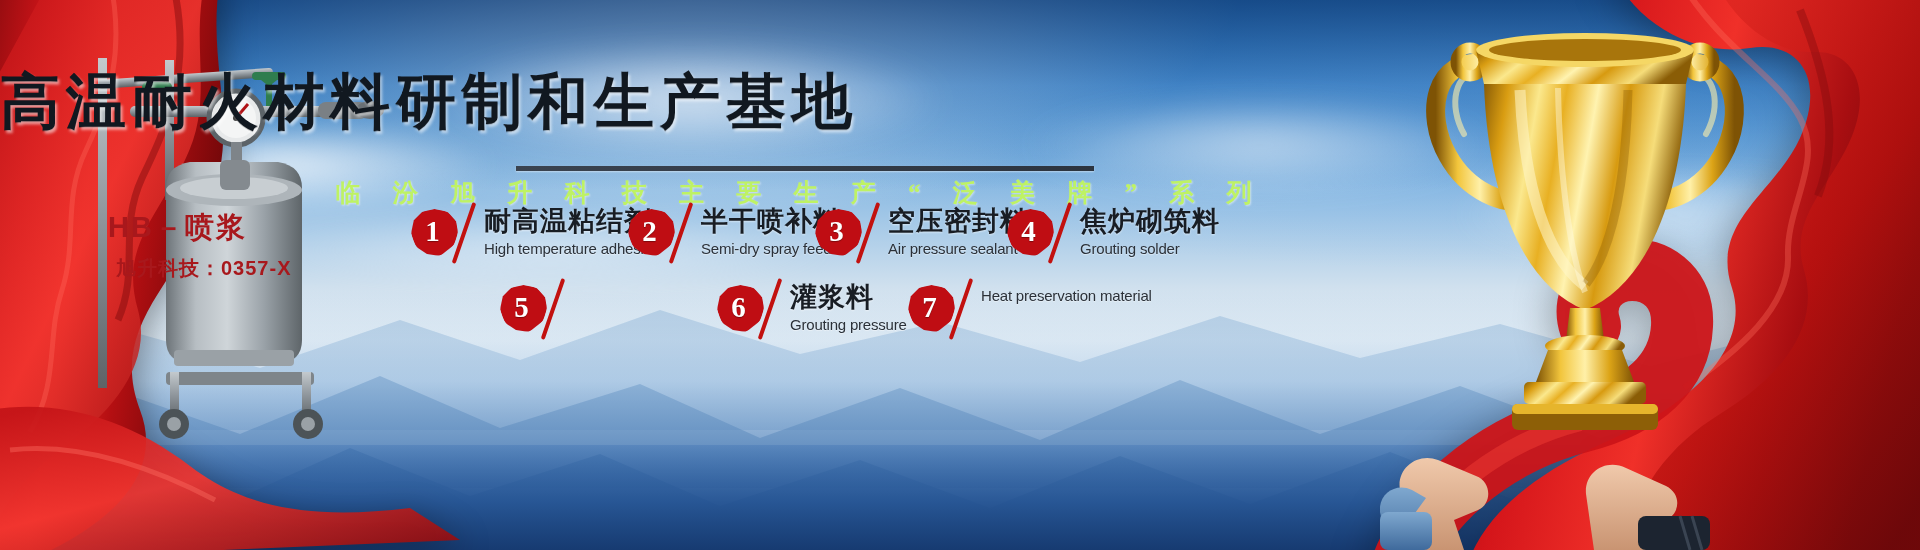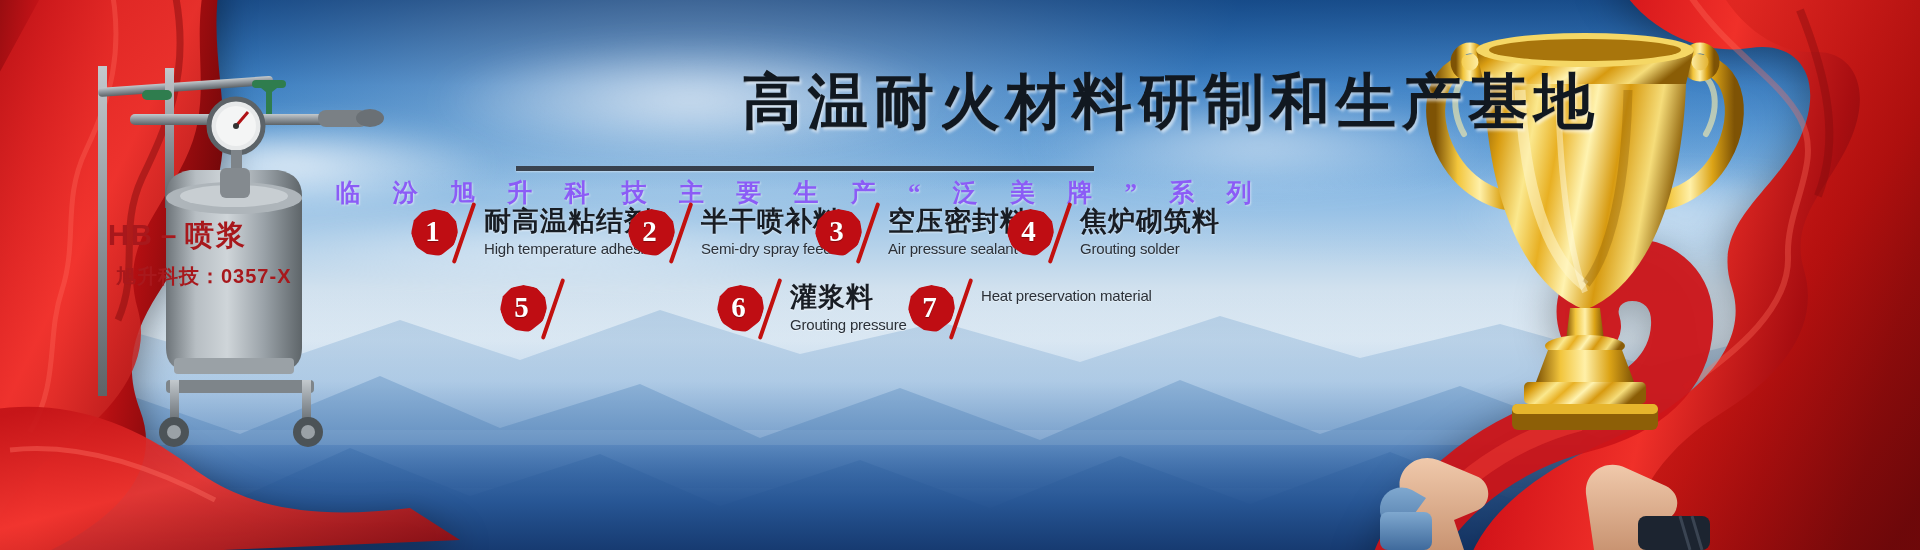--- a/index.html
+++ b/index.html
@@ -50,46 +50,46 @@
   .drape-left {
     position:absolute; left:-10px; top:-20px; width:470px; height:580px;
     filter:drop-shadow(6px 6px 16px rgba(0,0,0,.35));
   }
   .drape-right {
     position:absolute; right:-20px; top:-30px; width:660px; height:600px;
     filter:drop-shadow(-6px 6px 18px rgba(0,0,0,.3));
   }
 
   
-  .machine { position:absolute; left:70px; top:28px; width:330px; height:420px; }
+  .machine { position:absolute; left:70px; top:20px; width:330px; height:420px; }
 
   
   .trophy { position:absolute; right:170px; top:10px; width:330px; height:430px; }
 
   
   .hands { position:absolute; right:200px; bottom:0; width:340px; height:130px; }
 
   
   .content { position:absolute; left:0; top:0; width:1920px; height:550px; }
 
   .title {
-    position:absolute; left:0; top:62px; width:1600px; text-align:right;
+    position:absolute; left:0; top:62px; width:1600px; text-align:left;
     font-family:"Liberation Serif", serif;
     font-weight:700; font-size:60px; letter-spacing:6px; color:#111820;
     text-shadow:2px 3px 3px rgba(255,255,255,.55), 0 1px 0 rgba(0,0,0,.35);
   }
   .rule {
     position:absolute; left:516px; top:166px; width:578px; height:5px;
     background:linear-gradient(90deg,#3a4350,#2c343f);
     box-shadow:0 1px 2px rgba(255,255,255,.45);
   }
   .subtitle {
     position:absolute; left:0; top:176px; width:1600px; text-align:center;
     font-family:"Liberation Serif", serif;
-    font-weight:700; font-size:25px; letter-spacing:13px; color:#8b5cf6;
+    font-weight:700; font-size:25px; letter-spacing:13px; color:#bef264;
     text-shadow:1px 1px 2px rgba(255,255,255,.5);
   }
 
   
   .item { position:absolute; display:flex; align-items:flex-start; }
   .badge {
     position:relative; width:47px; height:47px; flex:none; margin-top:2px;
   }
   .badge .blob {
     position:absolute; inset:0;

